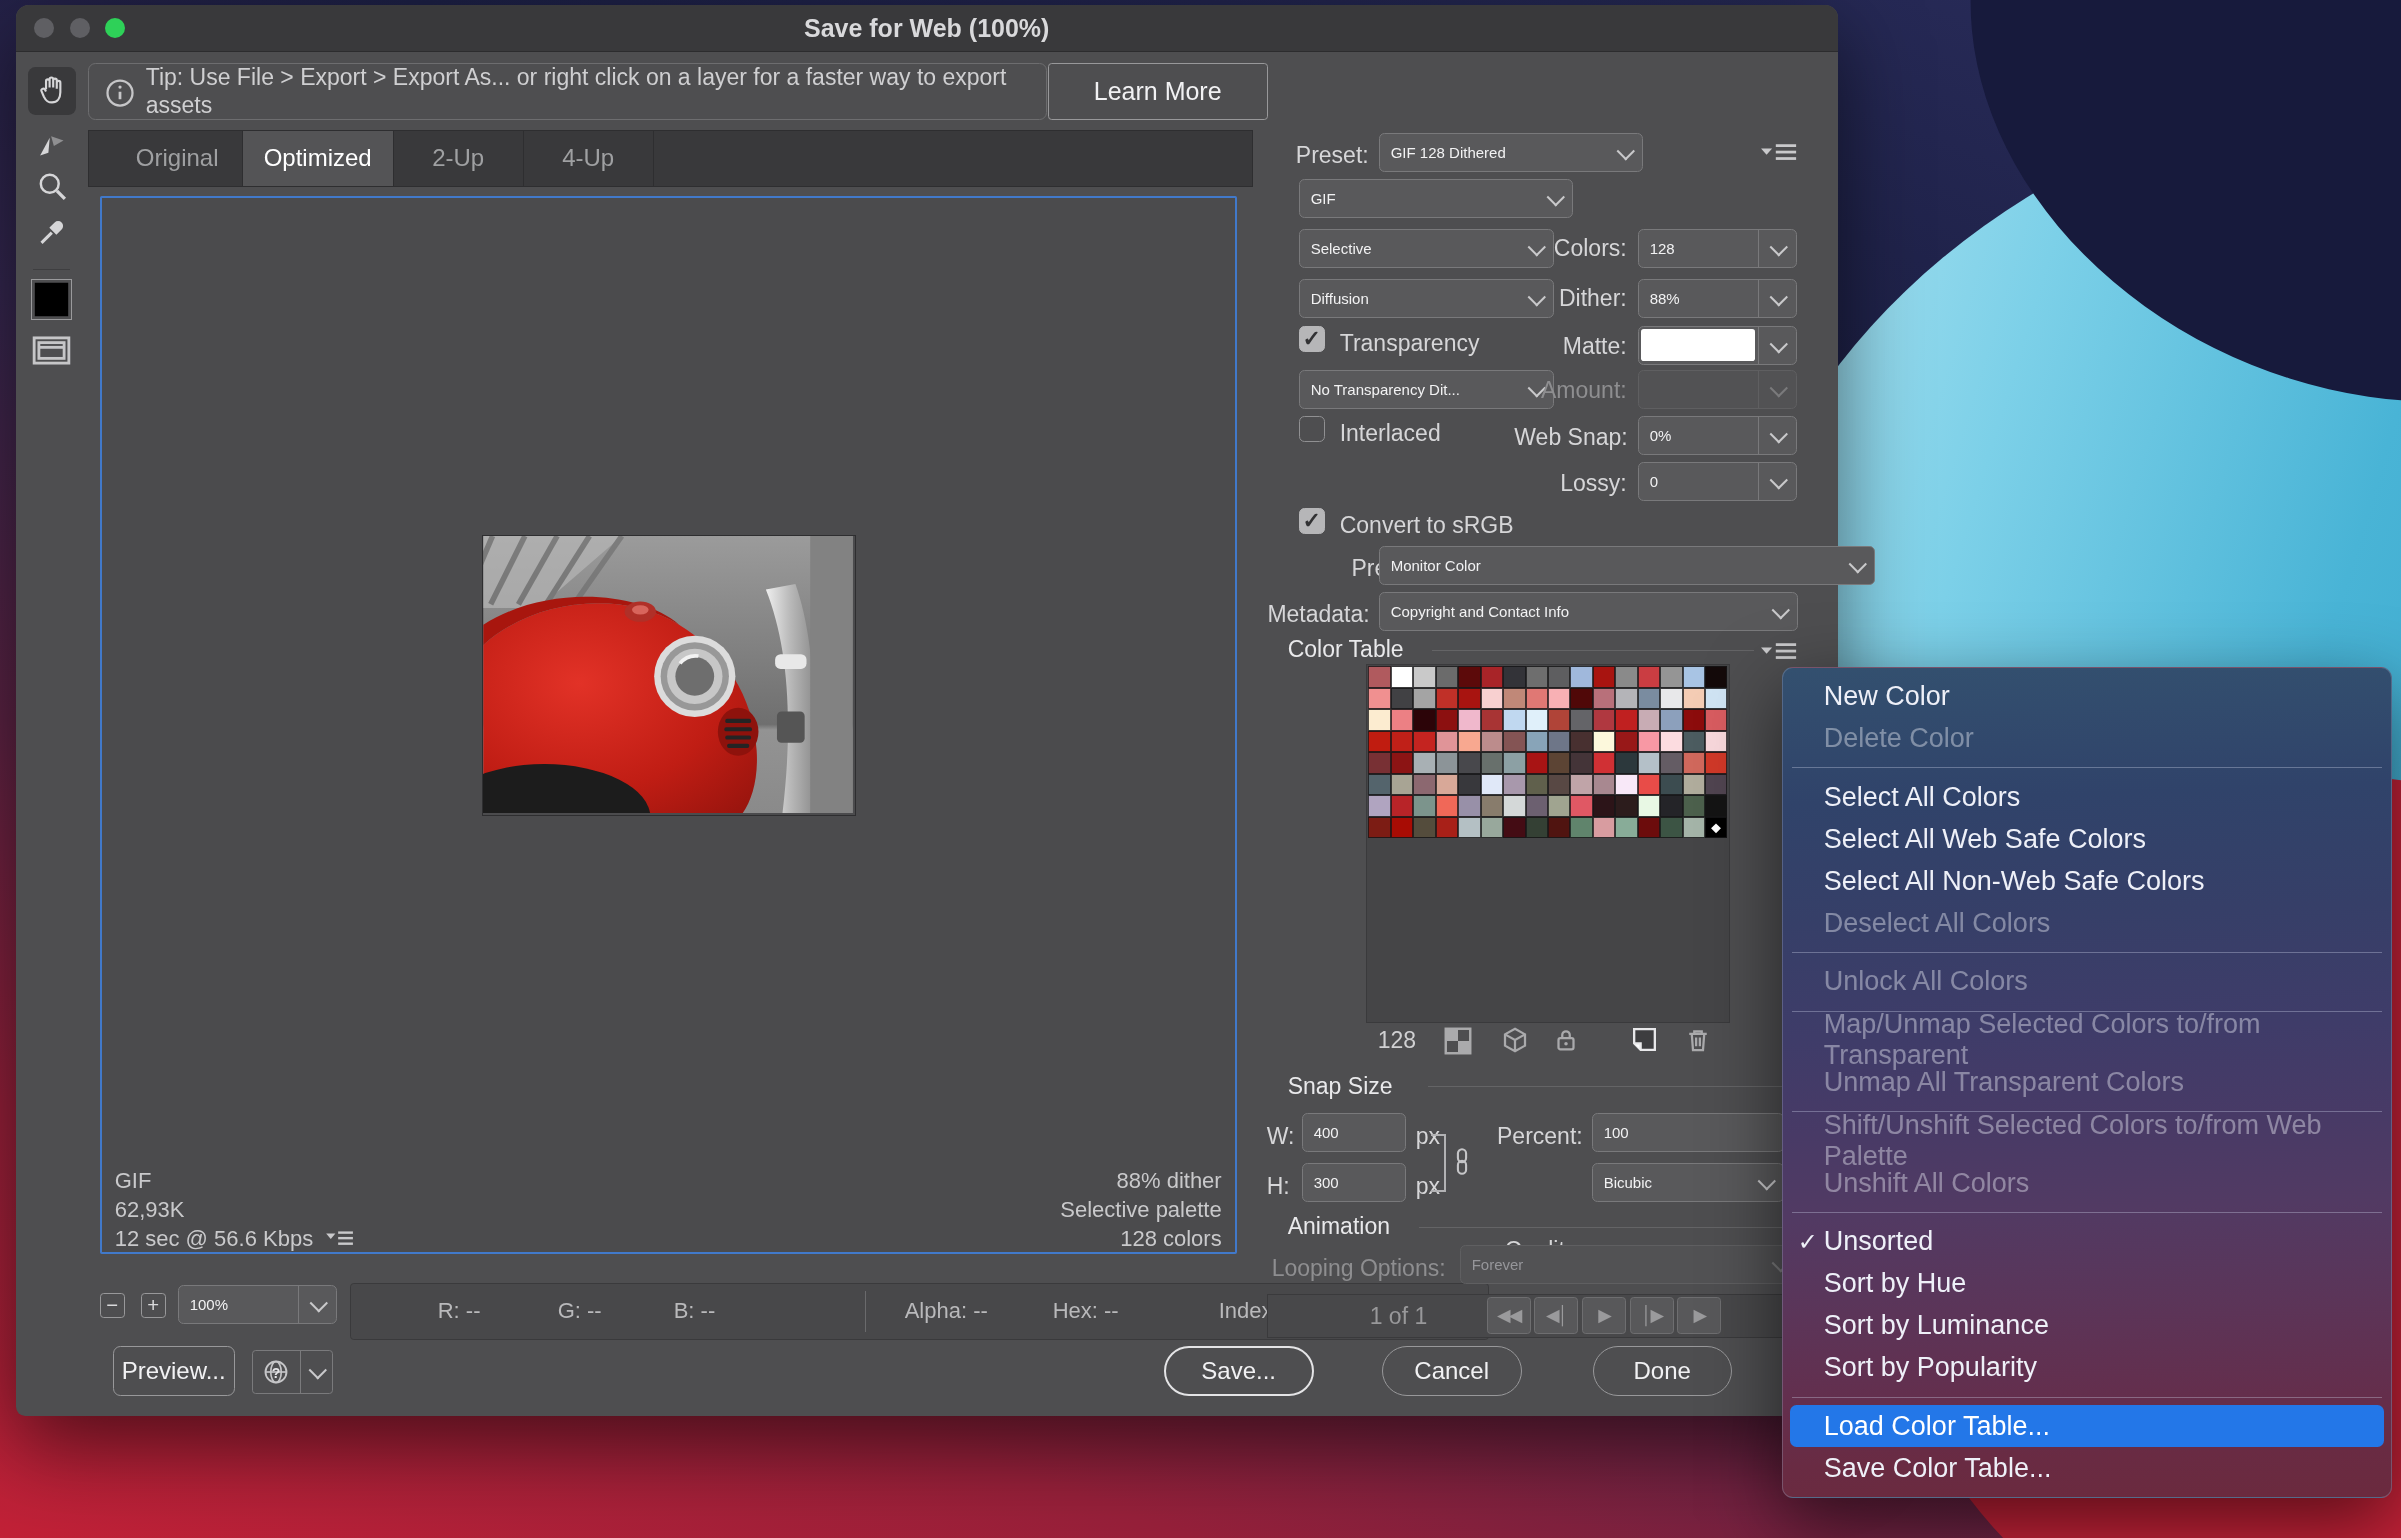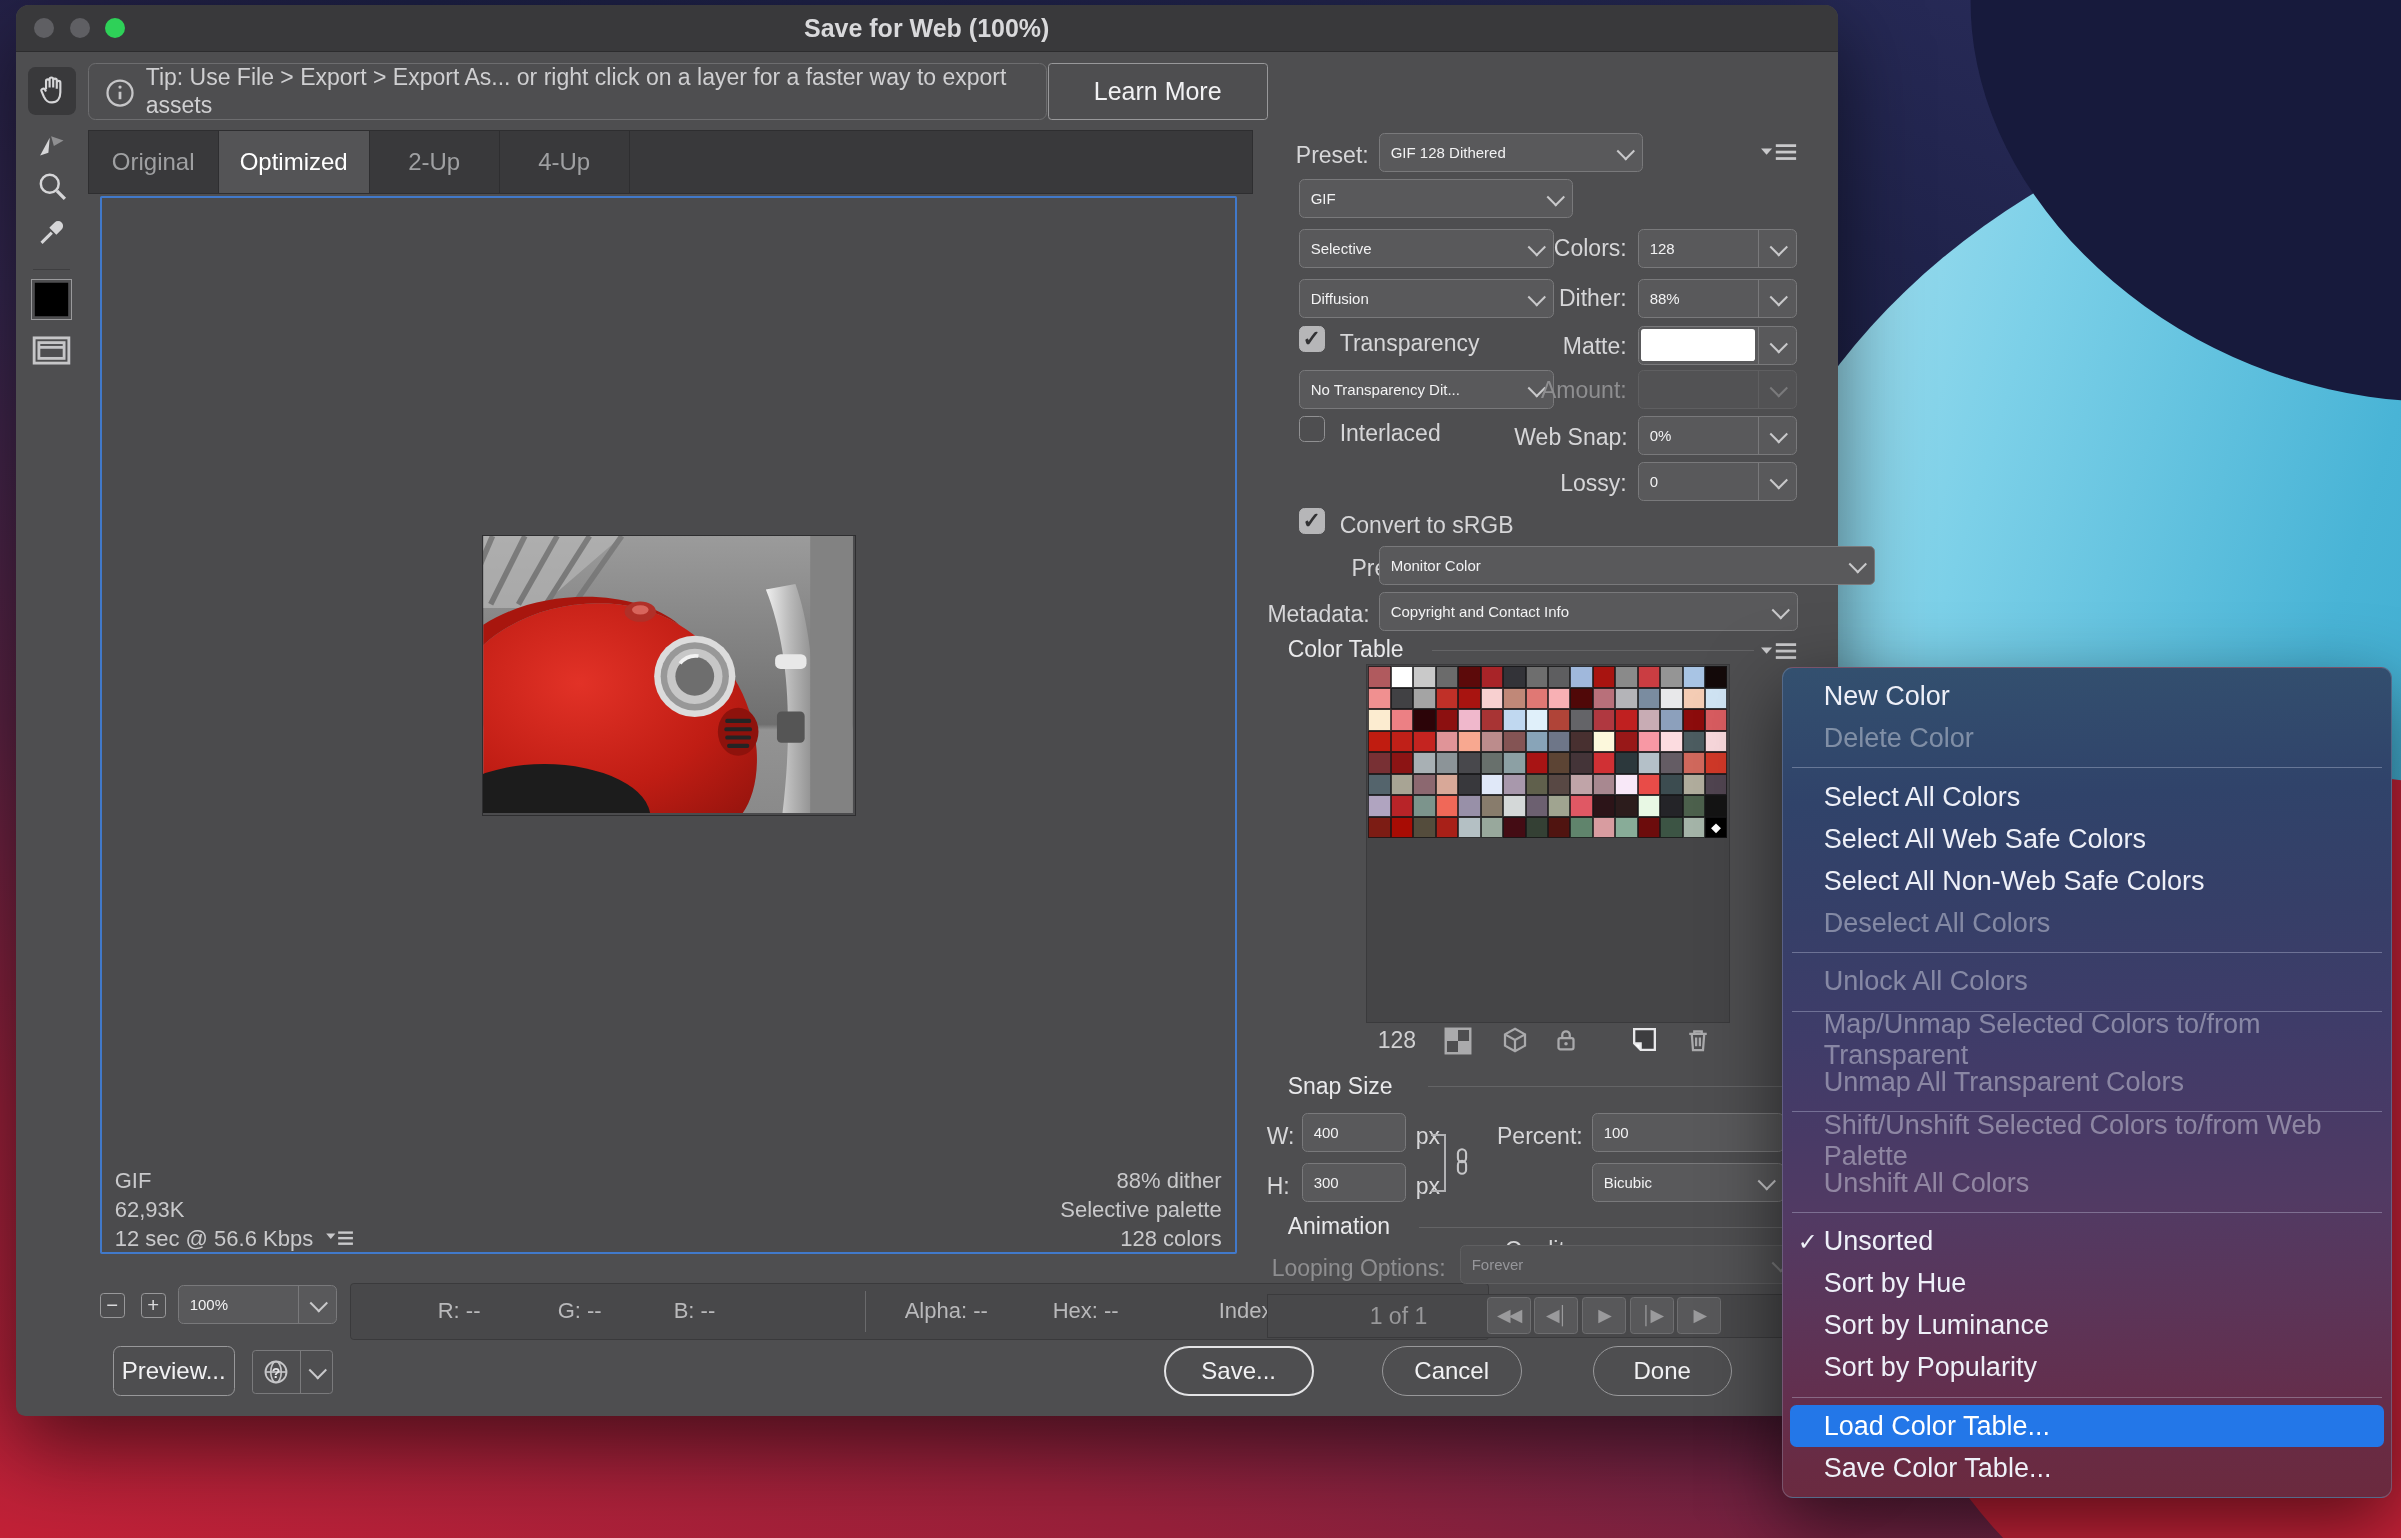--- a/index.html
+++ b/index.html
@@ -43,22 +43,22 @@
   .cb{width:26px;height:26px;border-radius:5.5px;border:1.8px solid #909092;box-sizing:border-box;
       display:flex;align-items:center;justify-content:center;}
   .cb.checked{background:#b6b6b8;border-color:#b6b6b8;color:#323234;font-size:22px;font-weight:bold;}
   .hline{height:1.4px;background:#646466;}
   .btn{border:1.4px solid #98989a;border-radius:5.5px;color:#f1f1f3;display:flex;align-items:center;
        justify-content:center;font-size:24px;box-sizing:border-box;}
   .pill{border-radius:26px;}
   .pill.primary{border:2.3px solid #e4e4e6;}
 
   
-  .tabstrip{left:88px;top:129px;width:1165px;height:64px;background:#39393b;border:0.9px solid #2e2e30;
-            box-sizing:border-box;display:flex;}
+  .tabstrip{left:88px;top:129px;width:1165px;height:57px;background:#39393b;border:0.9px solid #2e2e30;
+            box-sizing:border-box;display:flex;padding-left:24px;}
   .tab{width:129px;height:100%;display:flex;align-items:center;justify-content:center;
        color:#9fa0a2;font-size:24px;border-right:0.9px solid #2e2e30;}
   .tab.active{background:#545456;color:#ffffff;}
   .tab:nth-child(2){width:150px;}
 
   
   .pane{left:100px;top:196px;width:1137px;height:1058px;background:#4b4b4d;
         border:2.8px solid #4179ca;border-radius:1.8px;box-sizing:border-box;}
   .imgwrap{left:380px;top:337px;width:372px;height:279px;border:0.9px solid #2e2e30;}
   .info{font-size:22px;color:#c9c9cb;line-height:29px;}

